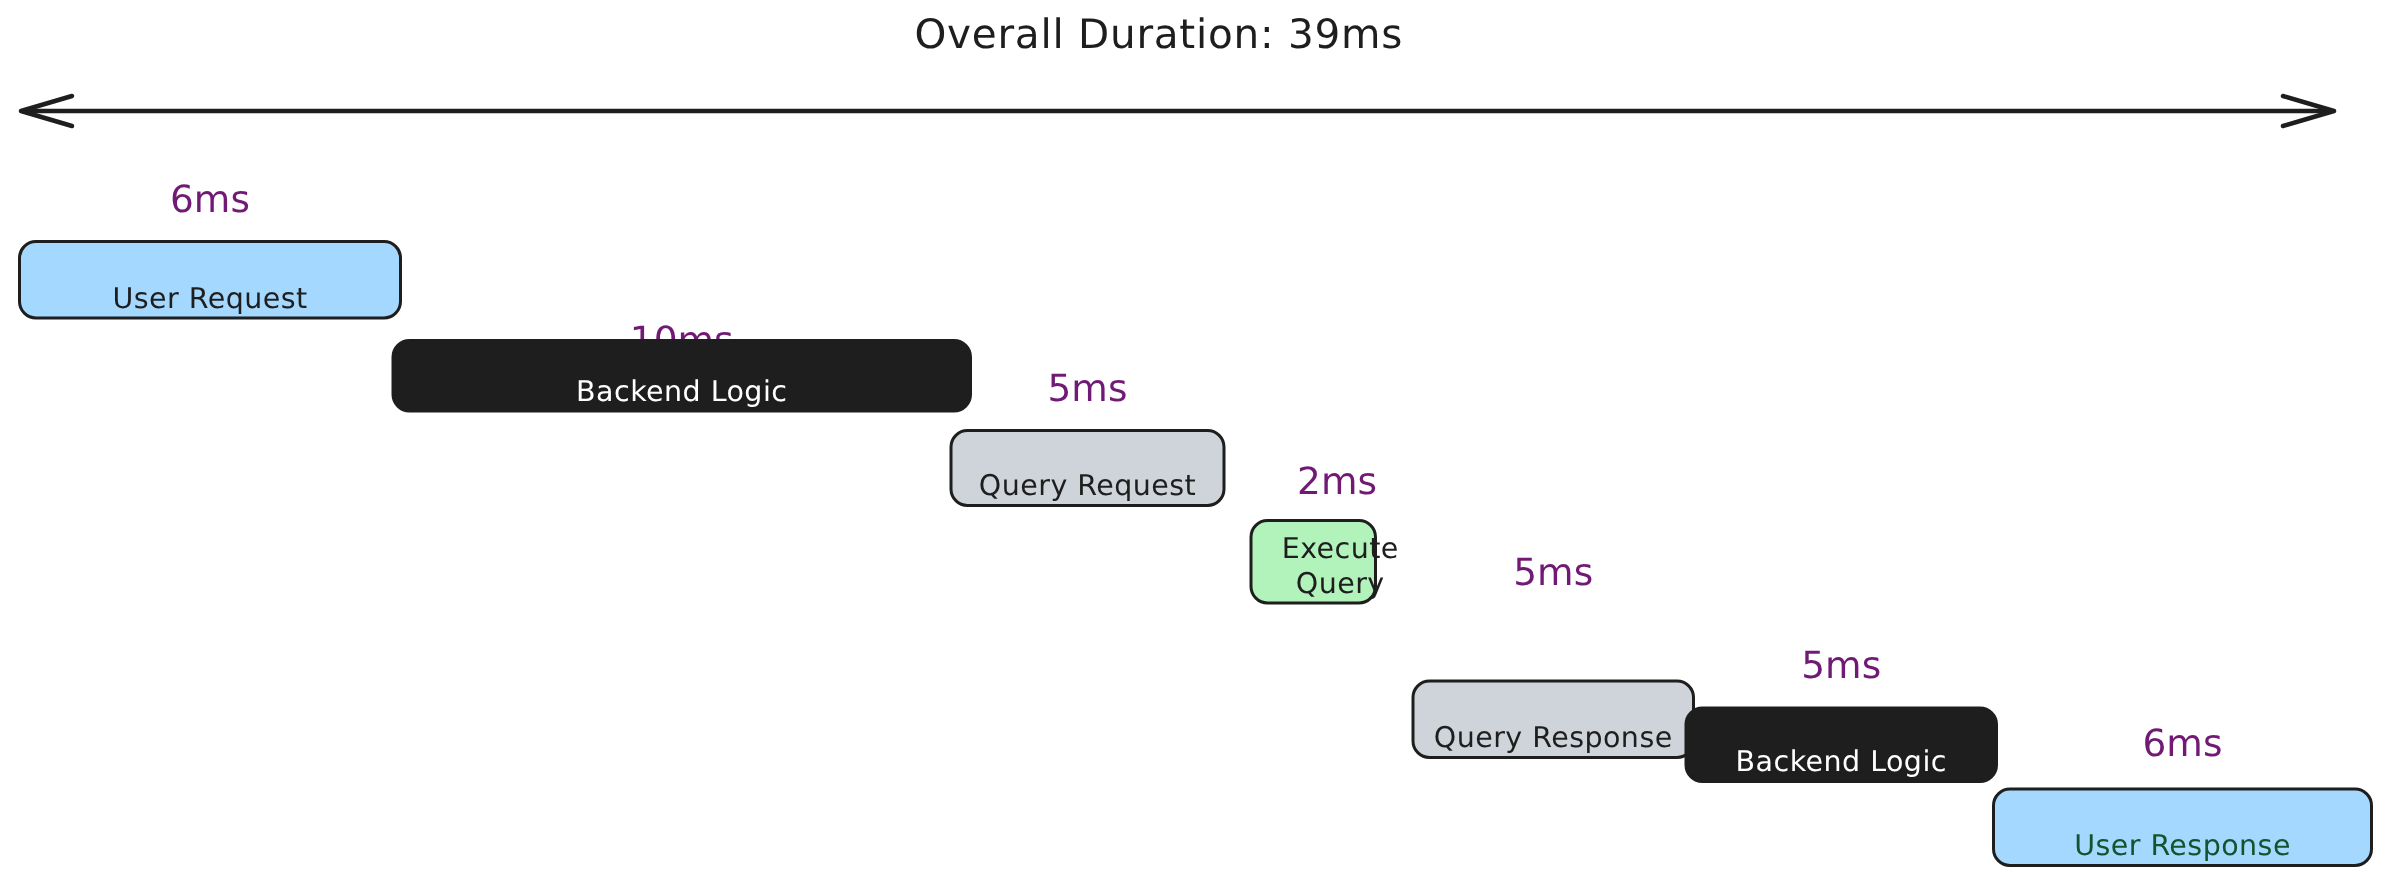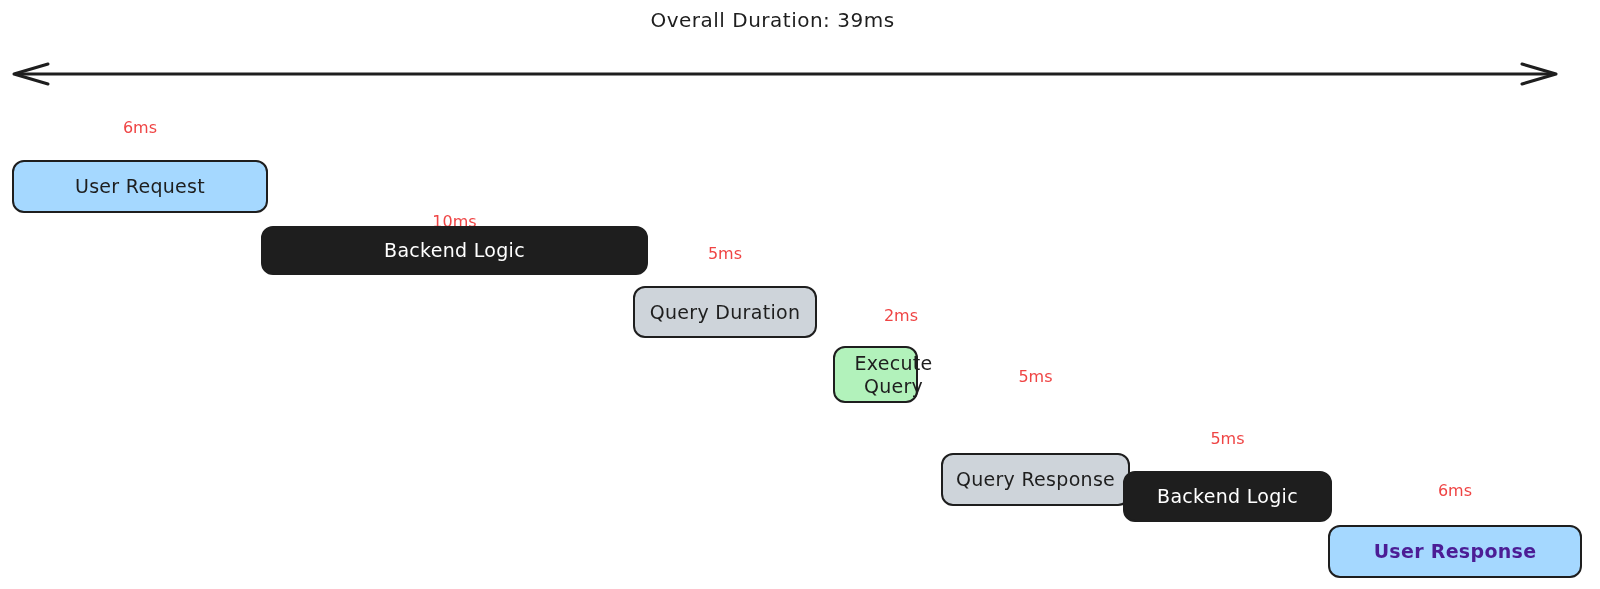--- a/index.html
+++ b/index.html
@@ -11,43 +11,43 @@
     font-family: "DejaVu Sans", sans-serif;
     color: #1e1e1e;
     overflow: hidden;
   }
   .title {
     position: absolute;
     top: 8px;
     left: 0;
     width: 1545px;
     text-align: center;
-    font-size: 20px;
+    font-size: 27px;
     letter-spacing: 0.5px;
     color: #1e1e1e;
   }
   .arrow {
     position: absolute;
     top: 59px;
     left: 0;
   }
   .dur {
     position: absolute;
-    font-size: 16px;
+    font-size: 25px;
     text-align: center;
-    color: #ef4444;
+    color: #701a75;
     white-space: nowrap;
   }
   .box {
     position: absolute;
     box-sizing: border-box;
     border: 2.5px solid #1e1e1e;
     border-radius: 12px;
     display: flex;
-    align-items: center;
+    align-items: flex-end;
     justify-content: center;
     text-align: center;
     font-size: 19px;
     line-height: 1.2;
     letter-spacing: 0.3px;
   }
   
   .s0 { left: 12px;   top: 160px; width: 256px; height: 53px; }
   .s1 { left: 261px;  top: 226px; width: 387px; height: 49px; }
   .s2 { left: 633px;  top: 286px; width: 184px; height: 52px; }
@@ -85,28 +85,28 @@
   <div class="dur d5">5ms</div>
   <div class="dur d6">6ms</div>
 
   <div class="box s0" style="background: rgb(165, 216, 255); color: rgb(30, 30, 30); border-color: rgb(30, 30, 30);">
     <span>User Request</span>
   </div>
   <div class="box s1" style="background: rgb(30, 30, 30); color: rgb(255, 255, 255); border-color: rgb(30, 30, 30);">
     <span>Backend Logic</span>
   </div>
   <div class="box s2" style="background: rgb(206, 212, 218); color: rgb(30, 30, 30); border-color: rgb(30, 30, 30);">
-    <span>Query Duration</span>
+    <span>Query Request</span>
   </div>
   <div class="box s3" style="background: rgb(178, 242, 187); color: rgb(30, 30, 30); border-color: rgb(30, 30, 30);">
     <span>Execute Query</span>
   </div>
   <div class="box s4" style="background: rgb(206, 212, 218); color: rgb(30, 30, 30); border-color: rgb(30, 30, 30); margin-top: 44px;">
     <span>Query Response</span>
   </div>
   <div class="box s5" style="background: rgb(30, 30, 30); color: rgb(255, 255, 255); border-color: rgb(30, 30, 30);">
     <span>Backend Logic</span>
   </div>
-  <div class="box s6" style="background: rgb(165, 216, 255); color: #4c1d95; border-color: rgb(30, 30, 30); font-weight: bold;">
+  <div class="box s6" style="background: rgb(165, 216, 255); color: #14532d; border-color: rgb(30, 30, 30);">
     <span>User Response</span>
   </div>
 
 </div>
 
 </body></html>

